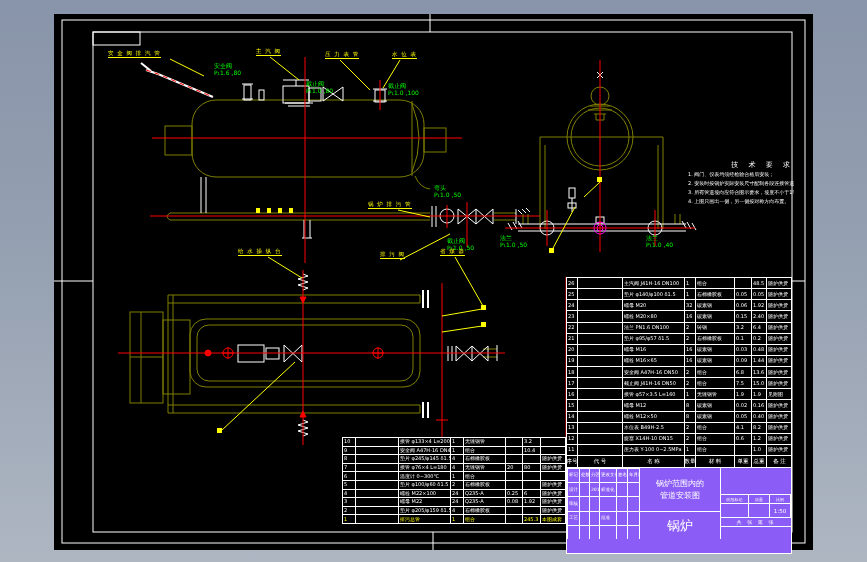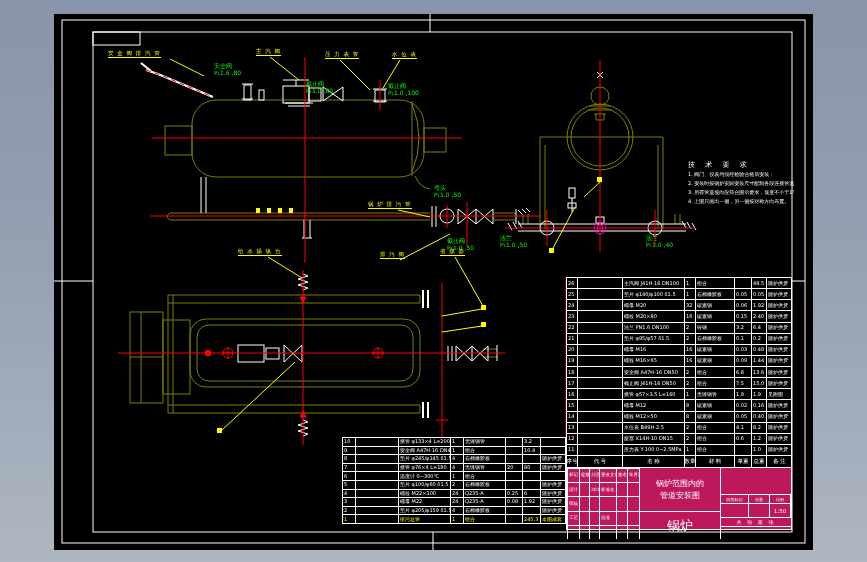--- a/index.html
+++ b/index.html
@@ -6,33 +6,33 @@
   body{position:relative;width:867px;height:562px;overflow:hidden;
        background:linear-gradient(180deg,#8894a9 0%,#95a0b1 45%,#aeb6c2 100%);
        font-family:"DejaVu Sans",sans-serif;}
   .canvas{position:absolute;left:54px;top:14px;width:759px;height:536px;background:#000;}
   svg.overlay{position:absolute;left:0;top:0;width:867px;height:562px;pointer-events:none;}
   .lbl{position:absolute;white-space:pre-line;font-size:6px;line-height:7px;z-index:5;}
   .green{color:#00ff00;}
   .ylbl{position:absolute;color:#ffff00;font-size:5.5px;line-height:6px;letter-spacing:1px;
         border-bottom:1px solid #ffff00;padding-bottom:1px;z-index:5;white-space:nowrap;}
   .notes{position:absolute;left:688px;top:160px;width:106px;color:#fff;z-index:5;}
-  .notes-title{font-size:7px;letter-spacing:4px;text-align:left;}
+  .notes-title{font-size:7px;letter-spacing:4px;text-align:right;}
   .note-item{font-size:5px;line-height:9px;white-space:nowrap;overflow:hidden;}
   .tbl,.tbl-hdr{position:absolute;display:grid;background:#000;border-right:1px solid #fff;
         border-bottom:1px solid #fff;box-sizing:border-box;z-index:4;}
   .tbl-right{left:566px;top:277px;width:226px;grid-template-columns:11px 45px 62px 11px 39px 17px 15px 26px;grid-auto-rows:11.13px;}
   .tbl-rhdr{left:566px;top:455px;width:226px;grid-template-columns:11px 45px 62px 11px 39px 17px 15px 26px;grid-auto-rows:12px;}
   .tbl-left{left:342px;top:437px;width:224px;grid-template-columns:13px 43px 52px 13px 42px 17px 18px 26px;grid-auto-rows:8.6px;}
   .cell{border-left:1px solid #fff;border-top:1px solid #fff;box-sizing:border-box;
         overflow:hidden;color:#fff;font-size:5px;line-height:1;display:flex;align-items:center;padding:0 1px;white-space:nowrap;}
   .tbl-rhdr .cell{justify-content:center;font-size:5.5px;}
   .tbl-left .cell:nth-last-child(-n+8){color:#ffff00;}
-  .tb{position:absolute;left:566px;top:467px;width:226px;height:63px;border:1px solid #fff;
-      box-sizing:border-box;background:#be185d;z-index:4;color:#fff;}
+  .tb{position:absolute;left:566px;top:467px;width:226px;height:87px;border:1px solid #fff;
+      box-sizing:border-box;background:#8b5cf6;z-index:4;color:#fff;}
   .tb-left{position:absolute;left:0;top:0;width:72px;height:71px;display:grid;
       grid-template-columns:12px 10px 10px 17px 11px 12px;grid-auto-rows:14.2px;}
   .tb-left .cell{font-size:4.5px;}
   .tb-mid{position:absolute;left:72px;top:0;width:82px;height:71px;border-left:1px solid #fff;border-right:1px solid #fff;box-sizing:border-box;}
   .tb-title{height:44px;display:flex;align-items:center;justify-content:center;text-align:center;
       white-space:pre-line;font-size:8px;line-height:12px;border-bottom:1px solid #fff;box-sizing:border-box;}
   .tb-obj{height:27px;display:flex;align-items:center;justify-content:center;font-size:13px;}
   .tb-right{position:absolute;left:154px;top:0;width:70px;height:71px;}
   .tb-r-top{height:27px;border-bottom:1px solid #fff;box-sizing:border-box;}
   .tb-r-hdr{height:9px;display:grid;grid-template-columns:28px 21px 21px;border-bottom:1px solid #fff;box-sizing:border-box;}

